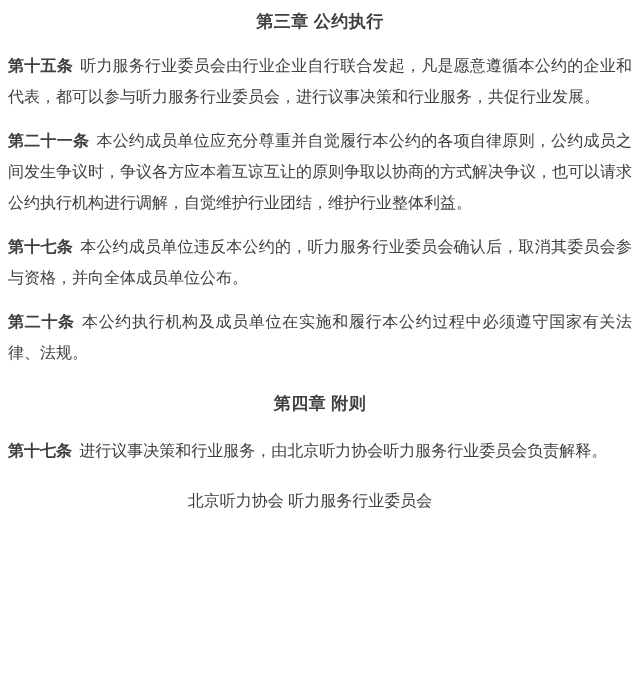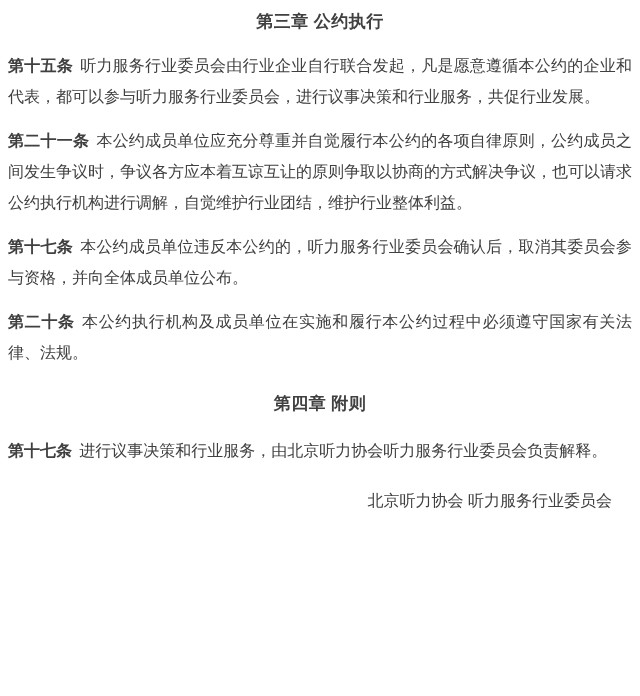--- a/index.html
+++ b/index.html
@@ -38,21 +38,21 @@
   .art-num {
     font-weight: bold;
     margin-right: 0.45em;
   }
   .sig-block {
     margin-top: 22px;
   }
   .signature, .date-line {
     font-size: 16px;
     line-height: 25px;
-    text-align: right;
+    text-align: center;
     margin: 0;
     padding-right: 20px;
   }
 </style>
 </head>
 <body>
 
 <div class="doc">
 
   <h3 class="chapter-title ch3">第三章 公约执行</h3>

